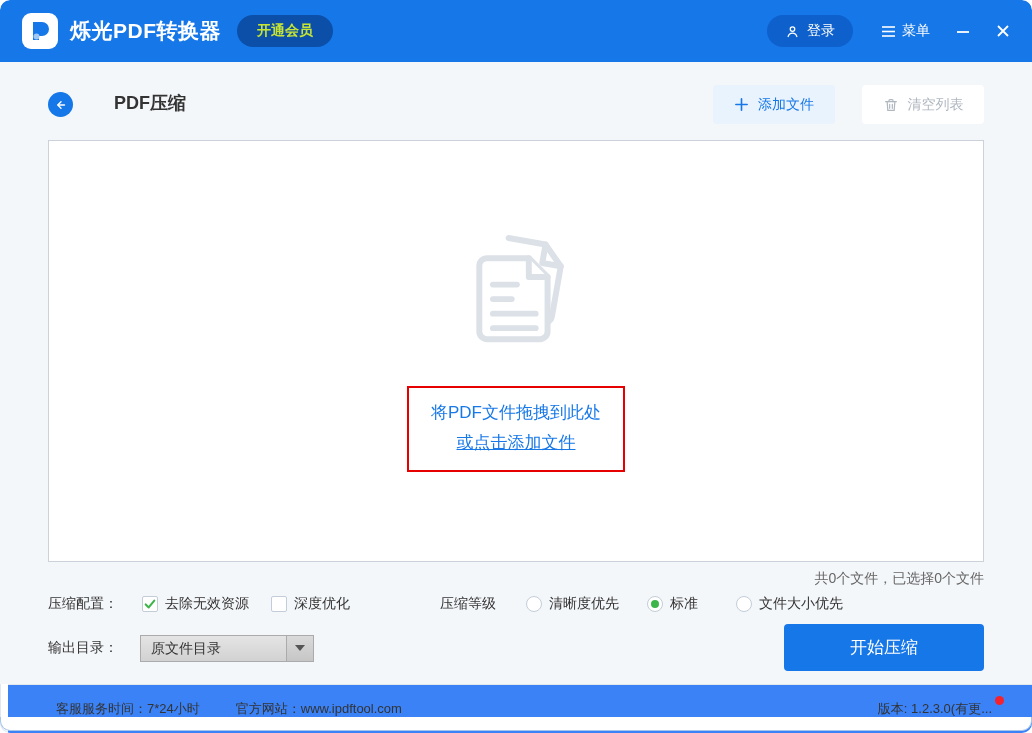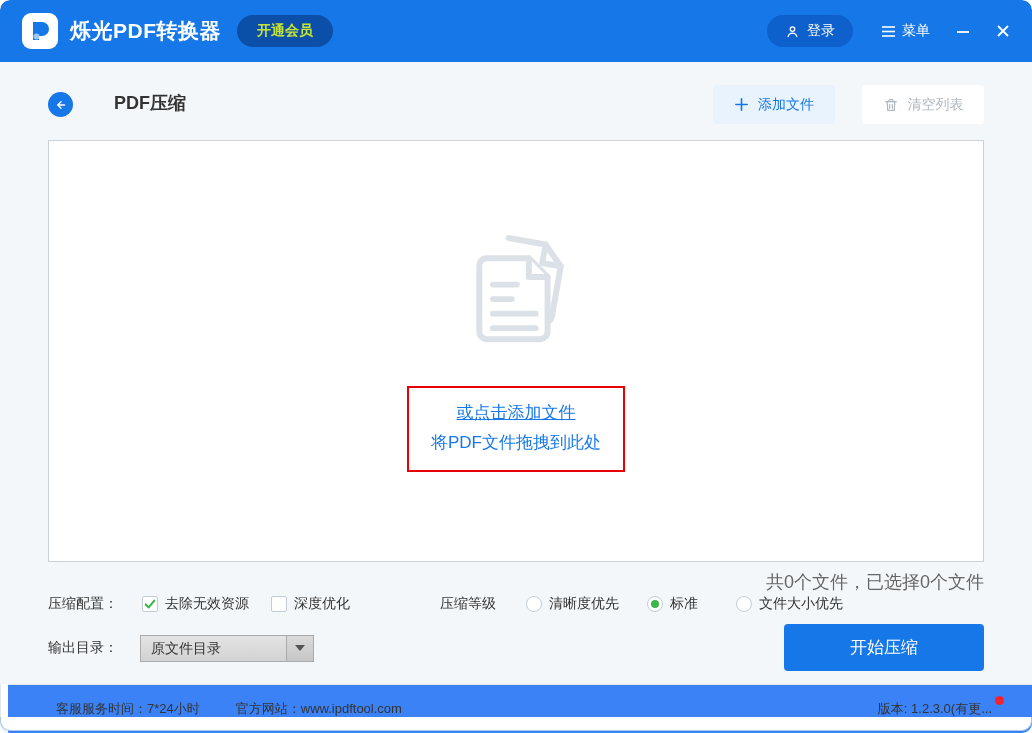--- a/index.html
+++ b/index.html
@@ -69,21 +69,21 @@
     background:#fff; border:1px solid #CBD2D9;
     display:flex; flex-direction:column; align-items:center; justify-content:center;
   }
   .doc-icon { margin-bottom:28px; }
   .drop-box {
     border:2px solid #E60000; padding:10px 22px 12px; text-align:center;
   }
   .drop-line { color:#1778E8; font-size:17px; line-height:30px; cursor:pointer; }
   .drop-line.link { text-decoration:underline; }
   .count-text {
-    position:absolute; right:48px; top:508px; font-size:18px; color:#666;
+    position:absolute; right:48px; top:508px; font-size:14px; color:#666;
   }
   
   .cfg-label { color:#333; font-size:14px; }
   .settings-row {
     position:absolute; left:48px; top:533px; display:flex; align-items:center;
   }
   .checkbox {
     width:16px; height:16px; background:#fff; border:1px solid #C3CDD8; border-radius:2px;
     display:inline-flex; align-items:center; justify-content:center; cursor:pointer;
     margin-right:7px; vertical-align:-3px;
@@ -212,22 +212,22 @@
           <path d="M102 16v22h22" fill="none"></path>
         </g>
         <path d="M32 42a9 9 0 0 1 9-9h49l22 22v64a9 9 0 0 1-9 9H41a9 9 0 0 1-9-9z" fill="#fff"></path>
         <path d="M90 33v22h22" fill="#fff"></path>
         <line x1="48" y1="64" x2="76" y2="64"></line>
         <line x1="48" y1="81" x2="70" y2="81"></line>
         <line x1="48" y1="98" x2="98" y2="98"></line>
         <line x1="48" y1="115" x2="98" y2="115"></line>
       </svg>
       <div class="drop-box">
+        <div class="drop-line">将PDF文件拖拽到此处</div>
         <div class="drop-line link">或点击添加文件</div>
-        <div class="drop-line">将PDF文件拖拽到此处</div>
       </div>
     </div>
 
     <div class="count-text">共0个文件，已选择0个文件</div>
 
     <div class="settings-row">
       <span class="cfg-label">压缩配置：</span>
       <label class="opt" style="margin-left:24px;">
         <span class="checkbox on">
           <svg width="12" height="12" viewBox="0 0 14 14" fill="none" stroke="#3DB54A" stroke-width="2.4" stroke-linecap="round" stroke-linejoin="round">

